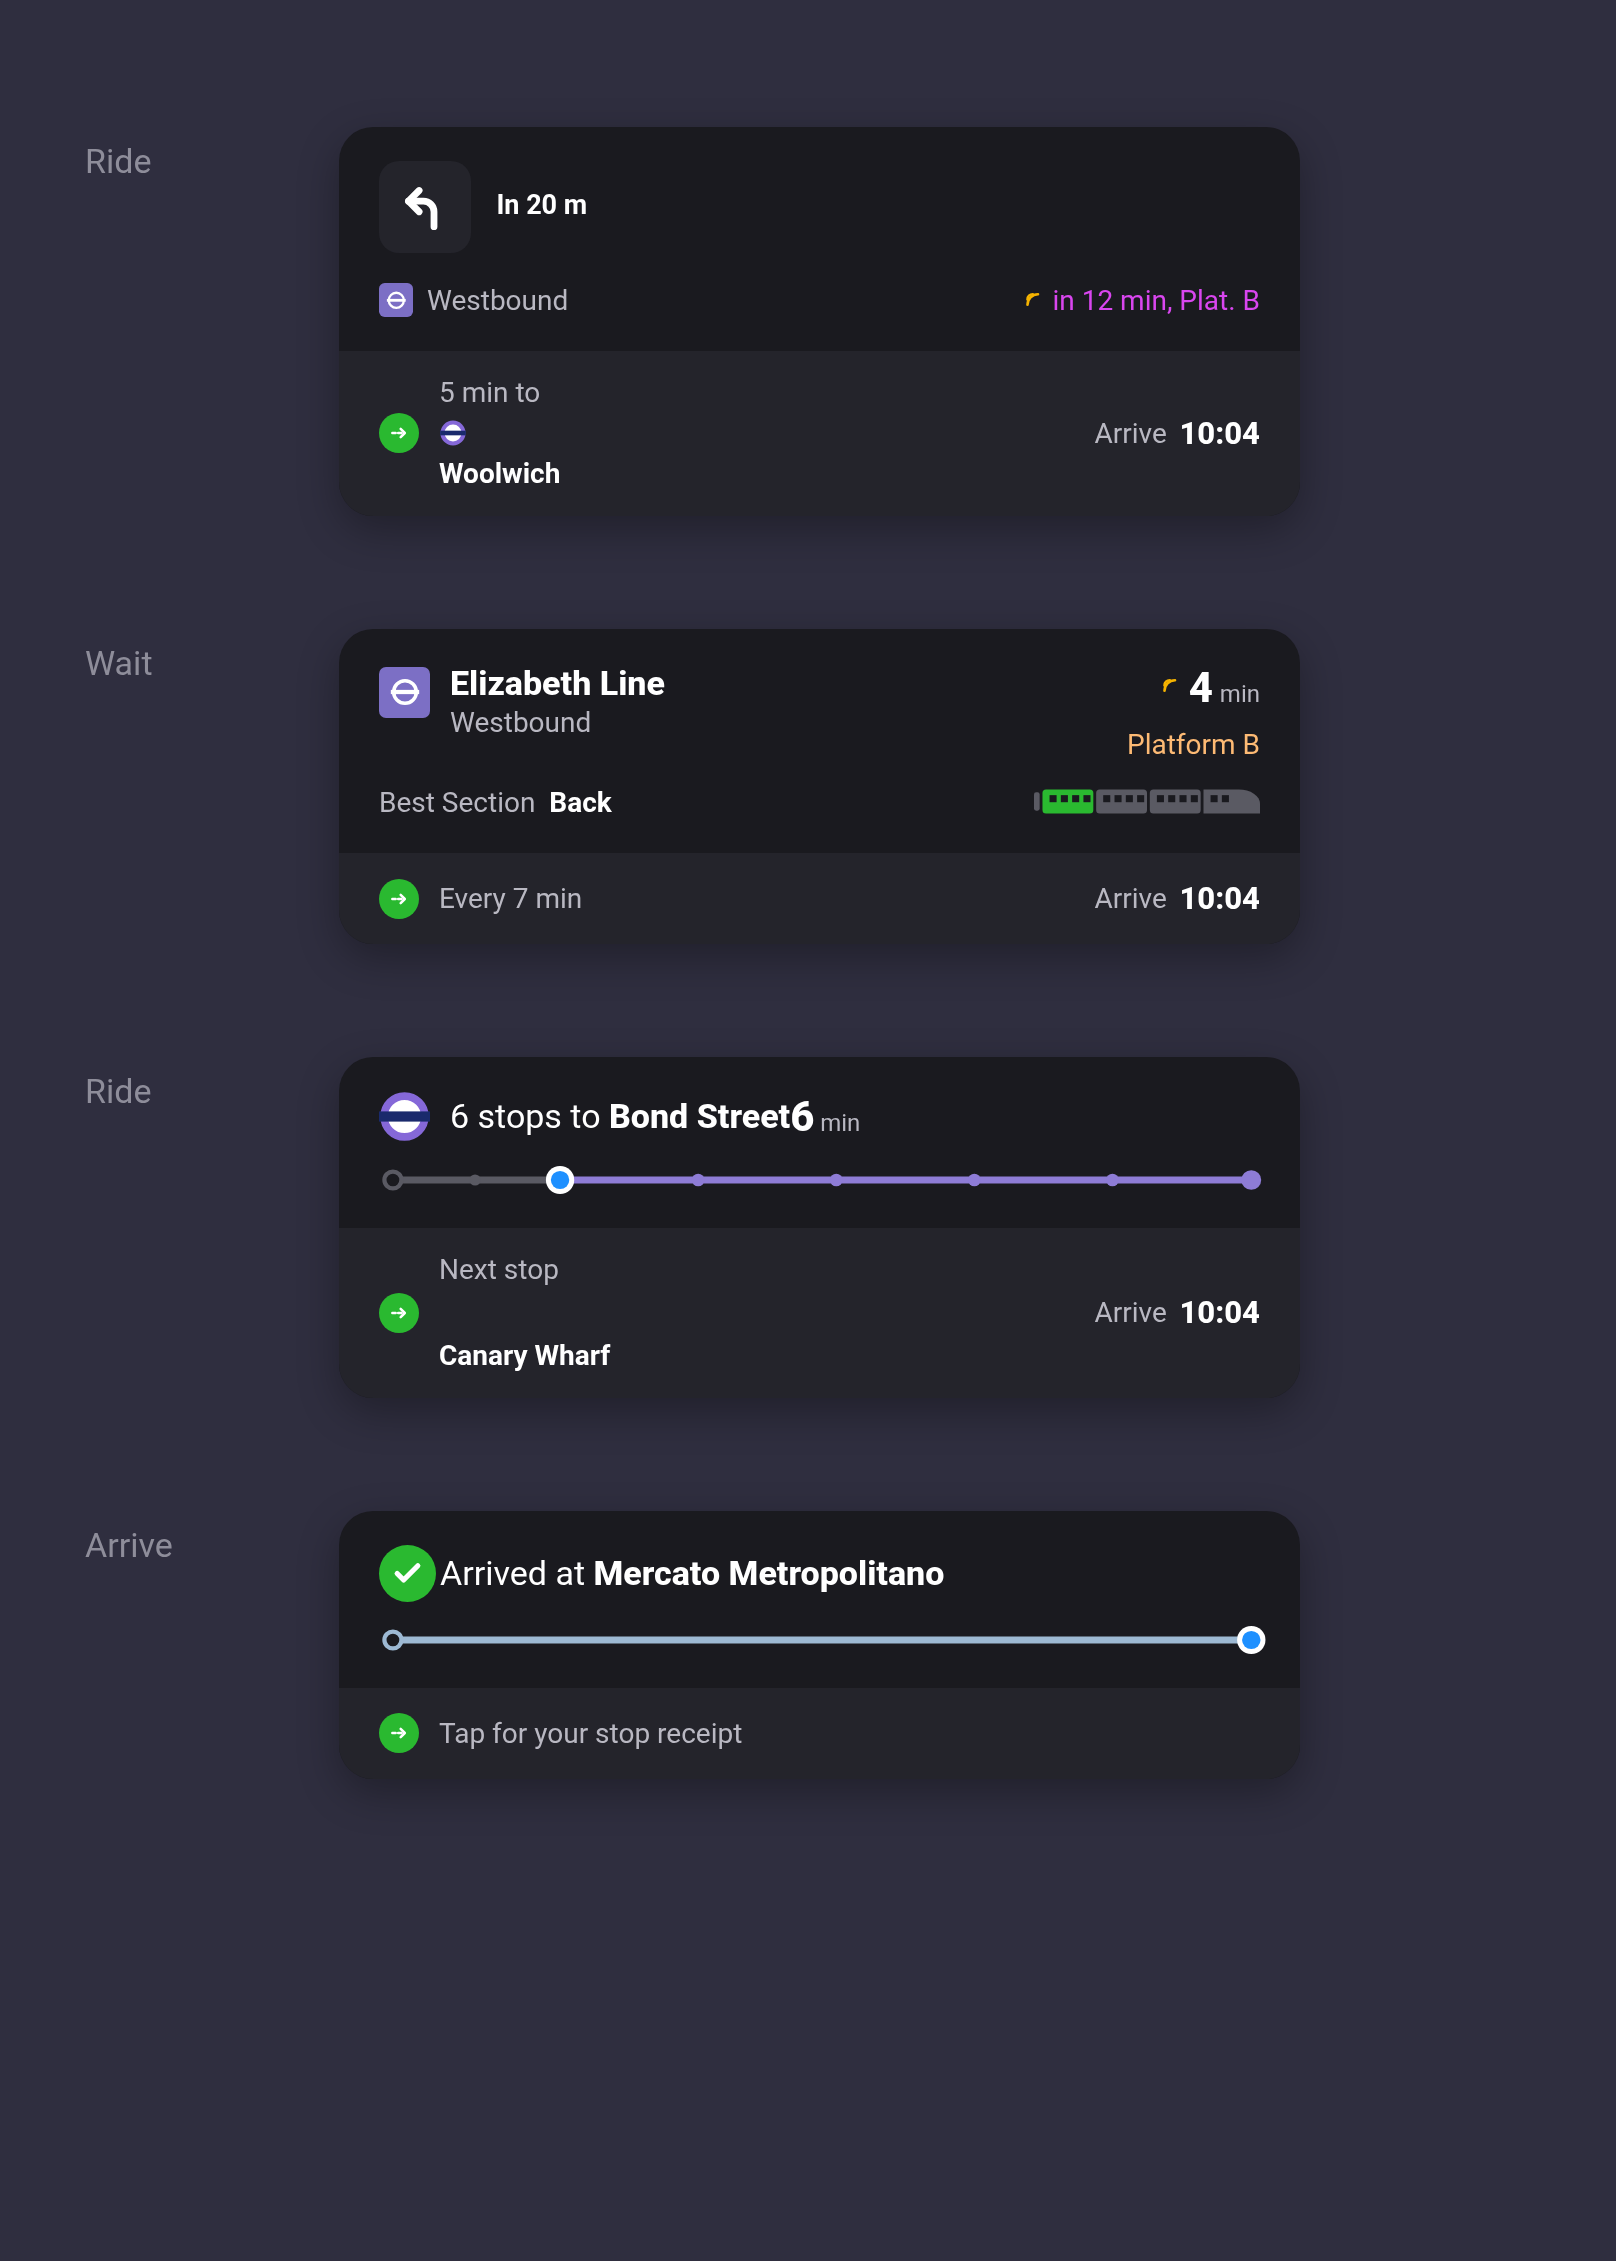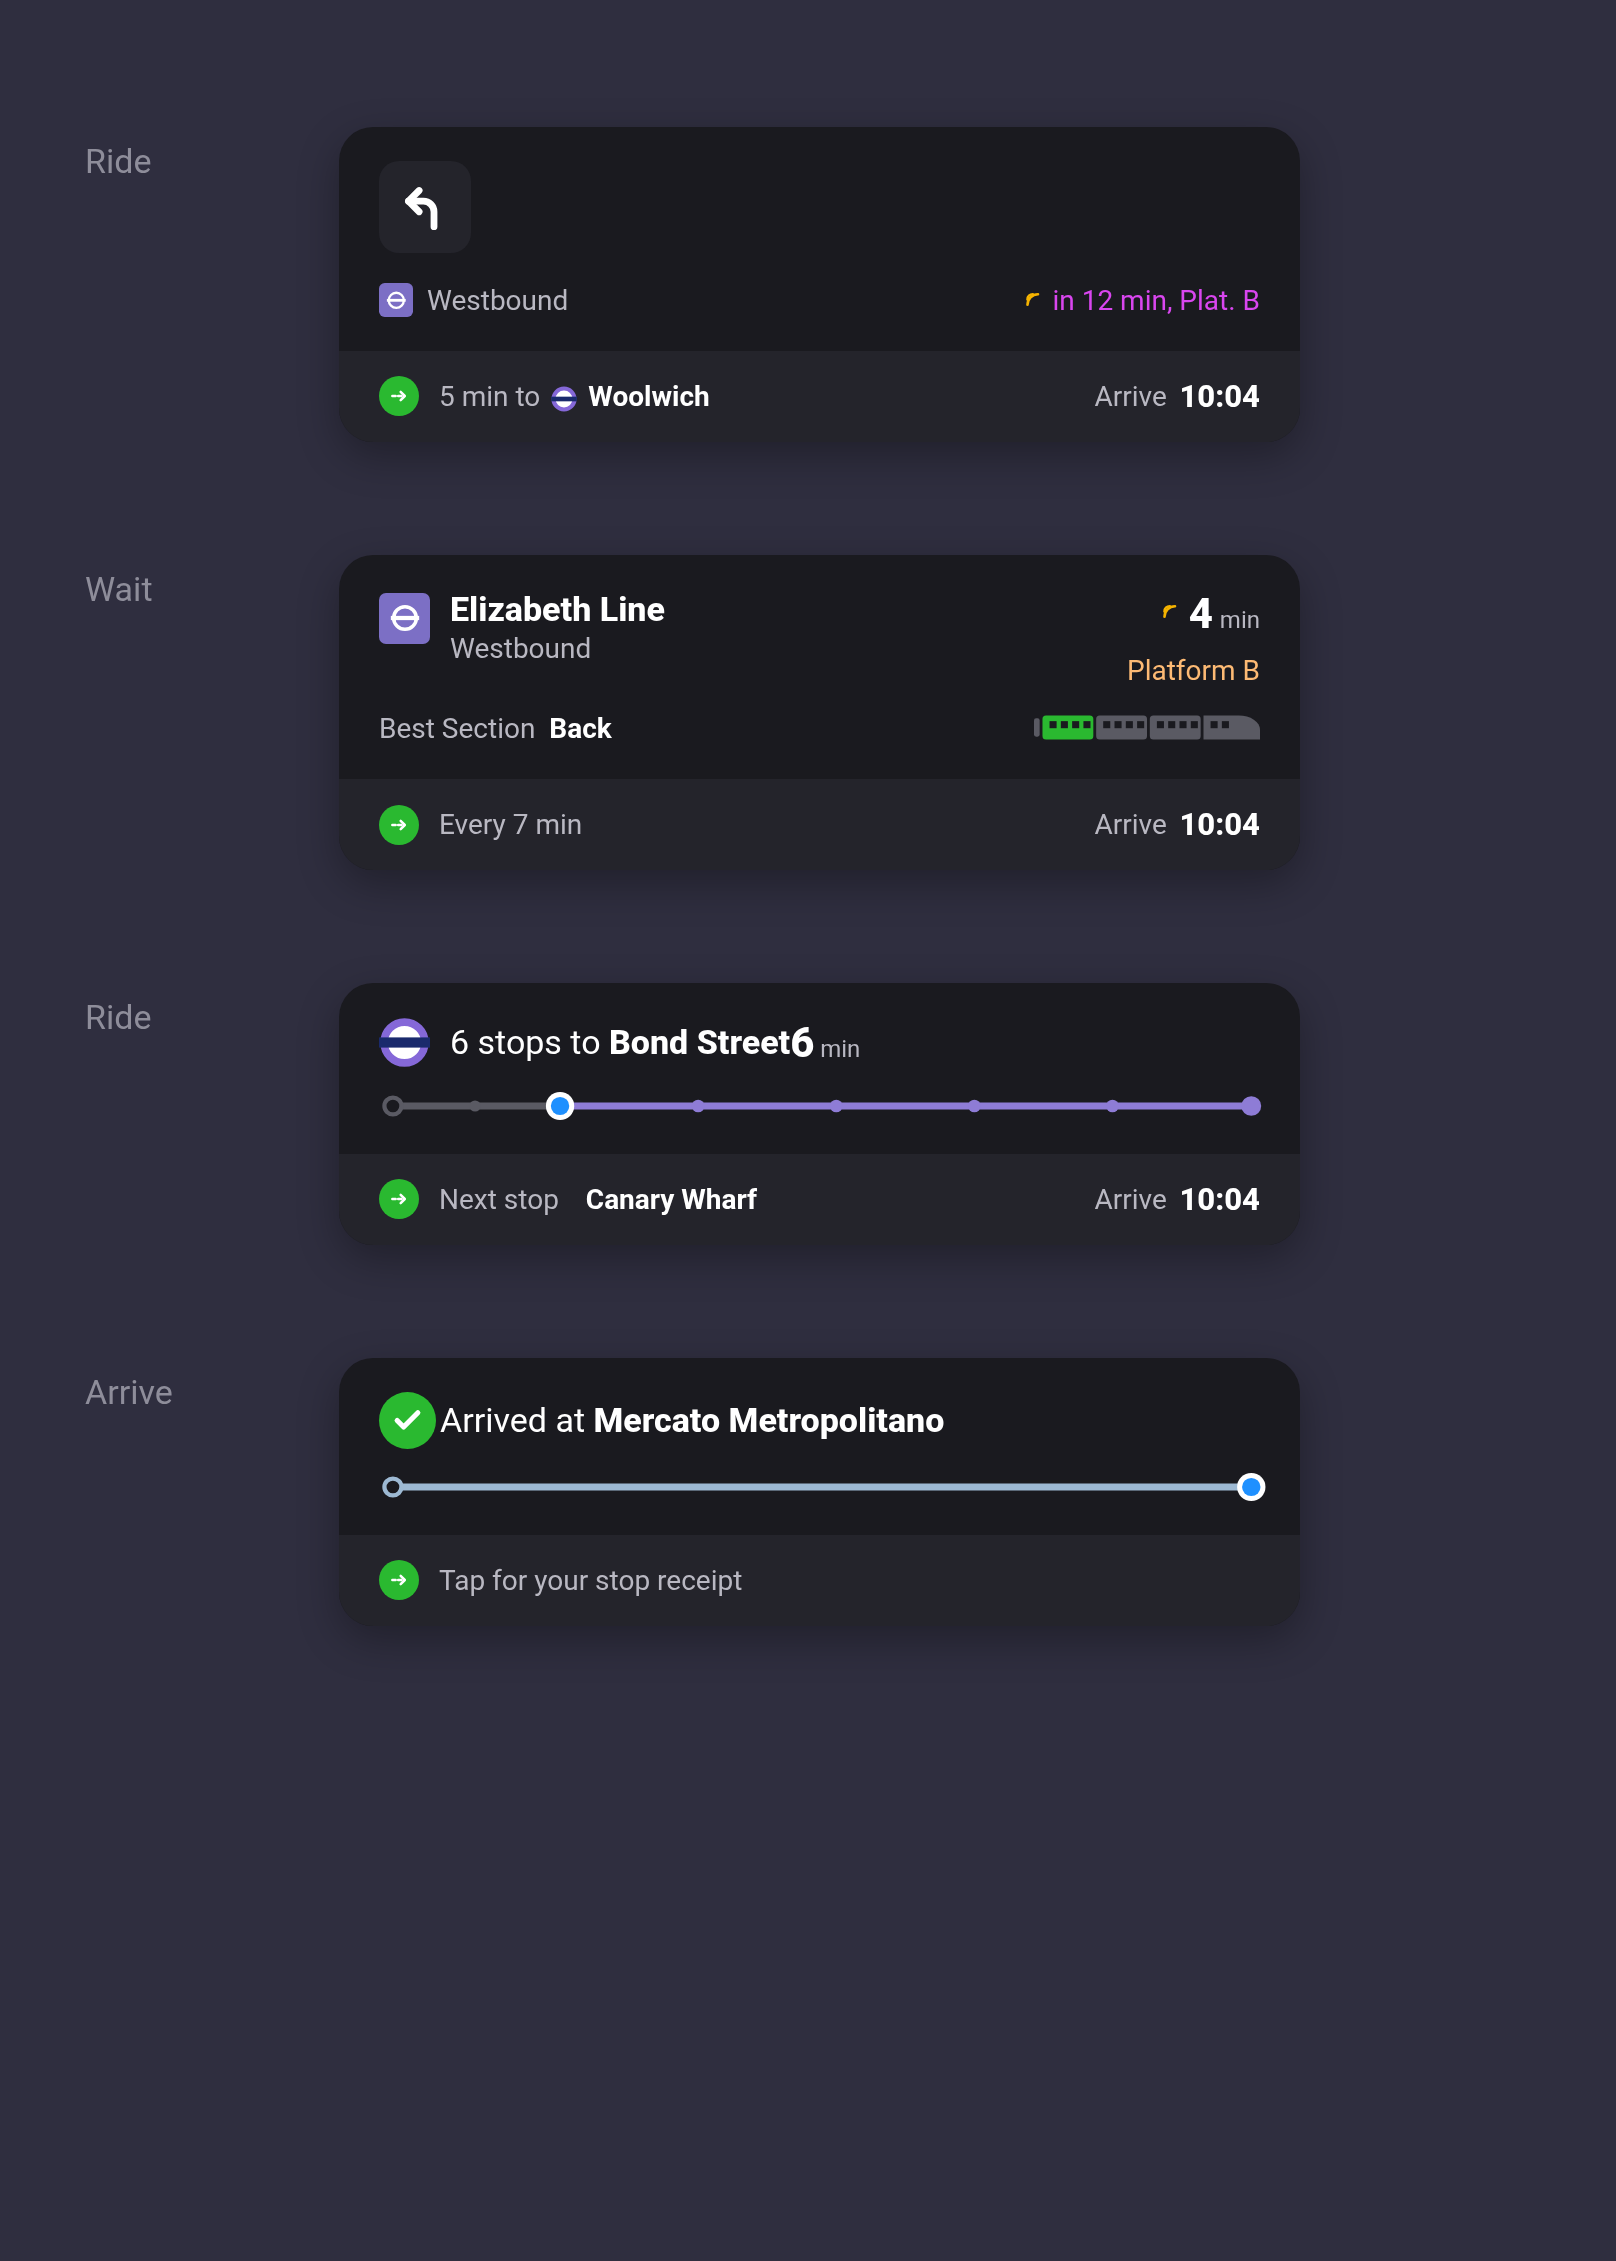--- a/index.html
+++ b/index.html
@@ -85,21 +85,21 @@
 .live-icon svg { width: 21px; height: 21px; }
 
 .green-circle {
   width: 40px; height: 40px; border-radius: 50%;
   background: #2ab930;
   display: flex; align-items: center; justify-content: center;
   margin-right: 20px;
   flex-shrink: 0;
 }
 .green-circle svg { width: 20px; height: 20px; }
-.bottom-text { font-size: 28px; color: #b9b8c2; display: flex; align-items: flex-end; gap: 10px; }
+.bottom-text { font-size: 28px; color: #b9b8c2; display: flex; align-items: flex-start; gap: 10px; flex-direction: column; }
 .bottom-text b { color: #fff; font-weight: 700; }
 .roundel-sm {
   width: 28px; height: 28px; display: inline-flex;
 }
 .roundel-sm svg { width: 28px; height: 28px; }
 .spacer { flex: 1; }
 .arrive-label { font-size: 28px; color: #b9b8c2; margin-right: 12.7px; }
 .arrive-time { font-size: 31px; font-weight: 800; color: #fff; }
 
 .wait-header {
@@ -164,20 +164,21 @@
   <div class="card">
     <div class="card-top">
       <div class="walk-header">
         <div class="turn-icon-box">
           <svg viewBox="0 0 24 24" fill="none" stroke="#fff" stroke-width="3.2" stroke-linecap="round" stroke-linejoin="round">
             <path d="M16 21v-7a5 5 0 0 0-5-5H4"></path>
             <path d="M9 4L4 9l5 5"></path>
           </svg>
         </div>
         <div class="walk-text">
+          <div class="walk-distance">In 20 m</div>
         </div>
       </div>
       <div class="walk-meta">
         <div class="meta-left">
           <div class="tfl-badge-sm">
             <svg viewBox="0 0 24 24">
                 <circle cx="12" cy="12" r="8" fill="none" stroke="#fff" stroke-width="2.5"></circle>
                 <rect x="2" y="10.5" width="20" height="3" fill="#fff"></rect>
               </svg>
           </div>

